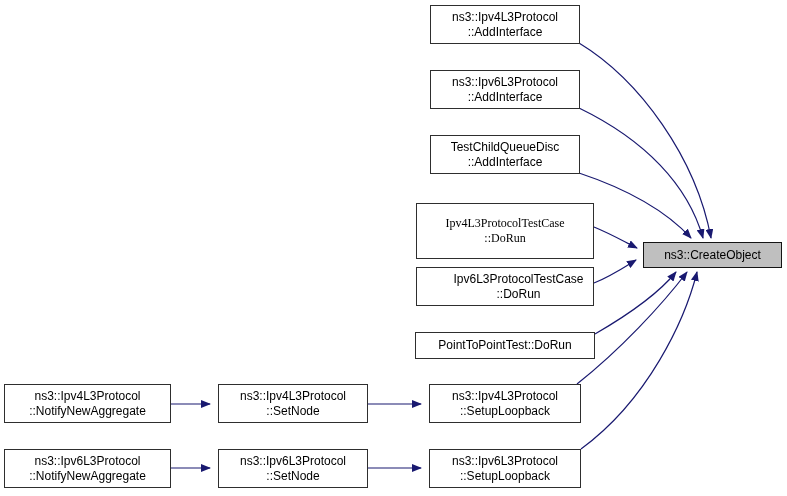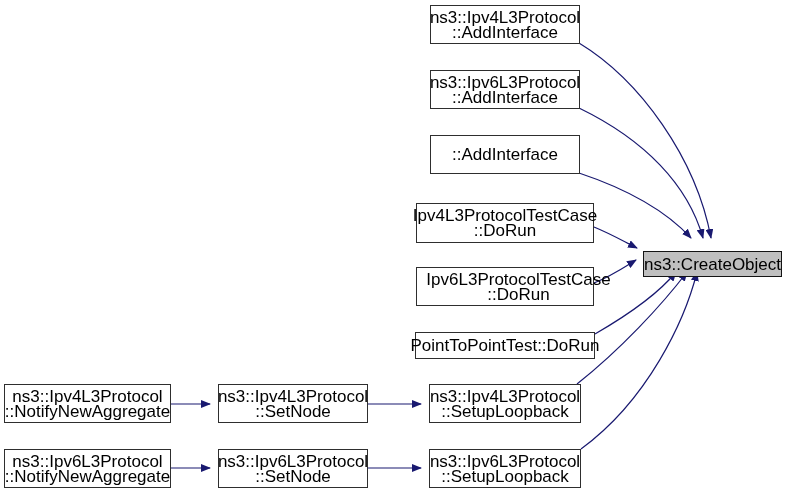--- a/index.html
+++ b/index.html
@@ -27,21 +27,21 @@
     position: absolute;
     box-sizing: border-box;
     background: #ffffff;
     border: 1.4px solid #2e2e2e;
     color: #000000;
     display: flex;
     flex-direction: column;
     align-items: center;
     justify-content: center;
     text-align: center;
-    font-size: 17px;
+    font-size: 12px;
     line-height: 15px;
     z-index: 2;
     white-space: nowrap;
     cursor: pointer;
   }
   .node.highlight {
     background: #bfbfbf;
     border: 1.8px solid #141414;
     cursor: default;
   }
@@ -74,34 +74,35 @@
     </svg>
 <div class="node" style="left: 430px; top: 5px; width: 150px; height: 39px;">
       <div class="line">ns3::Ipv4L3Protocol</div>
       <div class="line">::AddInterface</div>
     </div>
     <div class="node" style="left: 430px; top: 70px; width: 150px; height: 39px;">
       <div class="line">ns3::Ipv6L3Protocol</div>
       <div class="line">::AddInterface</div>
     </div>
     <div class="node" style="left: 430px; top: 135px; width: 150px; height: 39px;">
+      <div class="line">TestChildQueueDisc</div>
       <div class="line">::AddInterface</div>
     </div>
-    <div class="node" style="left: 416px; top: 203px; width: 178px; height: 40px;">
+    <div class="node" style="left: 416px; top: 203px; width: 178px; height: 56px; font-family: Liberation Serif, serif;">
       <div class="line">Ipv4L3ProtocolTestCase</div>
       <div class="line">::DoRun</div>
     </div>
     <div class="node" style="left: 416px; top: 267px; width: 178px; height: 39px; padding-left: 27px;">
       <div class="line">Ipv6L3ProtocolTestCase</div>
       <div class="line">::DoRun</div>
     </div>
     <div class="node" style="left: 415px; top: 332px; width: 180px; height: 27px;">
       <div class="line">PointToPointTest::DoRun</div>
     </div>
-    <div class="node highlight" style="left: 643px; top: 242px; width: 139px; height: 26px; margin-top: 9px;">
+    <div class="node highlight" style="left: 643px; top: 242px; width: 139px; height: 26px;">
       <div class="line">ns3::CreateObject</div>
     </div>
     <div class="node" style="left: 429px; top: 384px; width: 152px; height: 39px;">
       <div class="line">ns3::Ipv4L3Protocol</div>
       <div class="line">::SetupLoopback</div>
     </div>
     <div class="node" style="left: 429px; top: 449px; width: 152px; height: 39px;">
       <div class="line">ns3::Ipv6L3Protocol</div>
       <div class="line">::SetupLoopback</div>
     </div>

